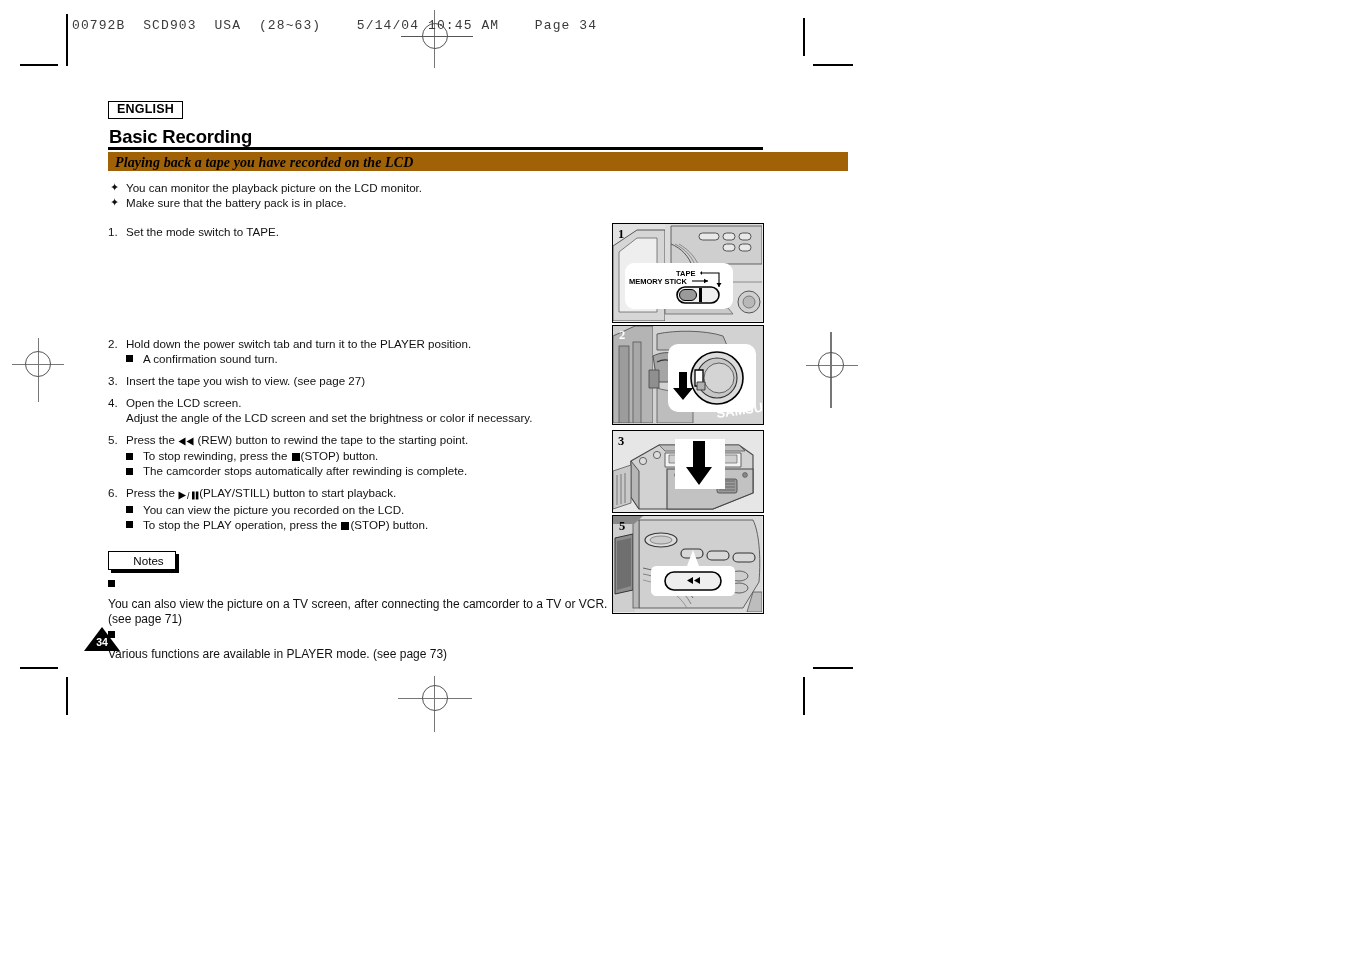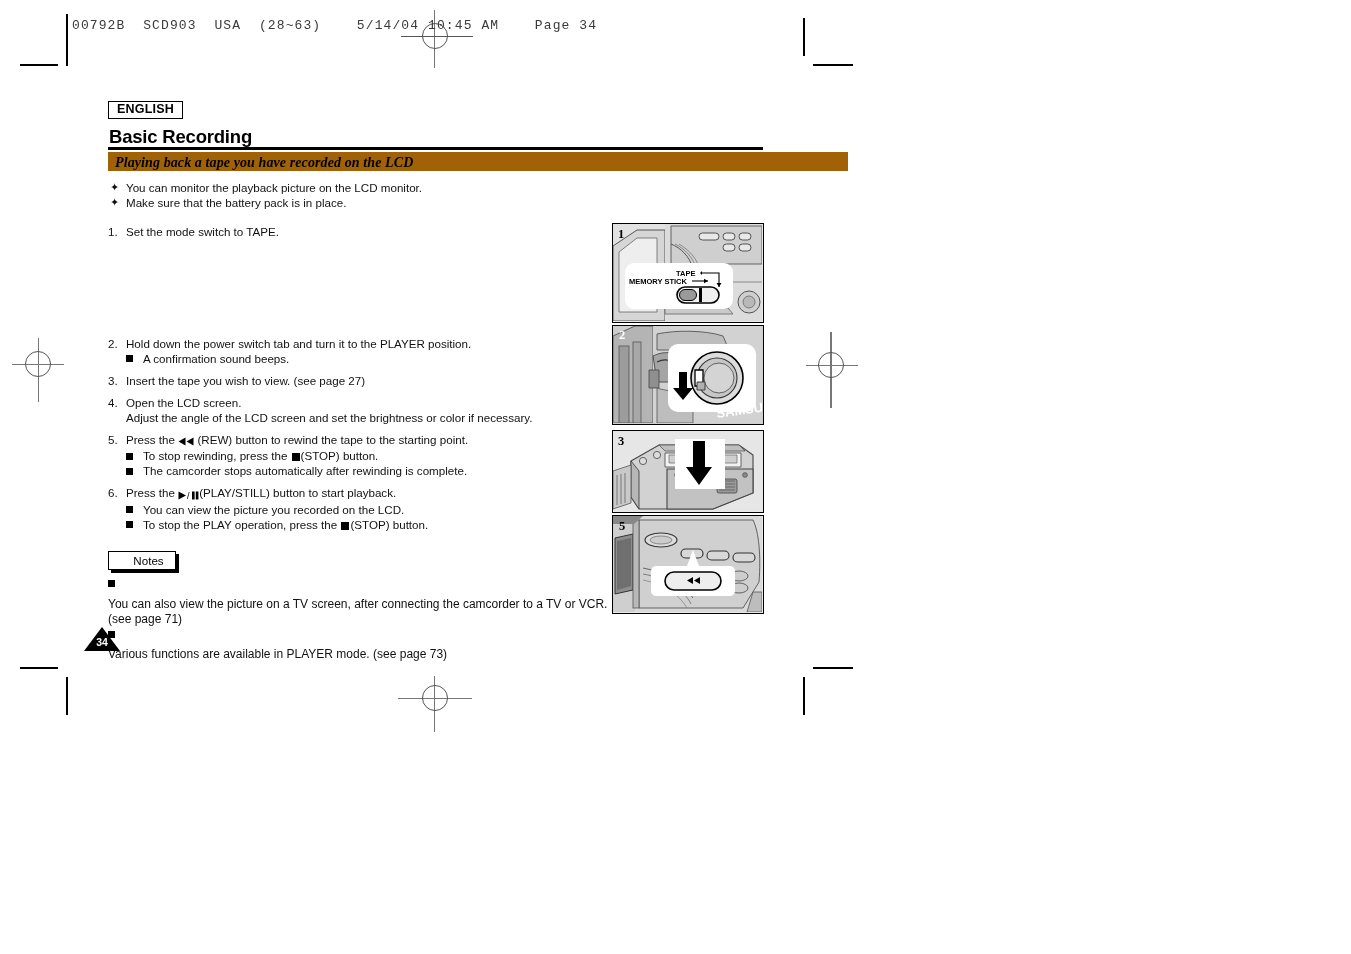--- a/index.html
+++ b/index.html
@@ -335,21 +335,21 @@
     </div>
 
     <div class="gap-a"></div>
 
     <div class="step">
       <div class="num">2.</div>
       <div class="txt">Hold down the power switch tab and turn it to the PLAYER position.</div>
     </div>
     <div class="sub">
       <div class="sq"><span class="sq-glyph"></span></div>
-      <div>A confirmation sound beeps.</div>
+      <div>A confirmation sound turn.</div>
     </div>
 
     <div class="gap-b"></div>
 
     <div class="step">
       <div class="num">3.</div>
       <div class="txt">Insert the tape you wish to view. (see page 27)</div>
     </div>
 
     <div class="gap-c"></div>

